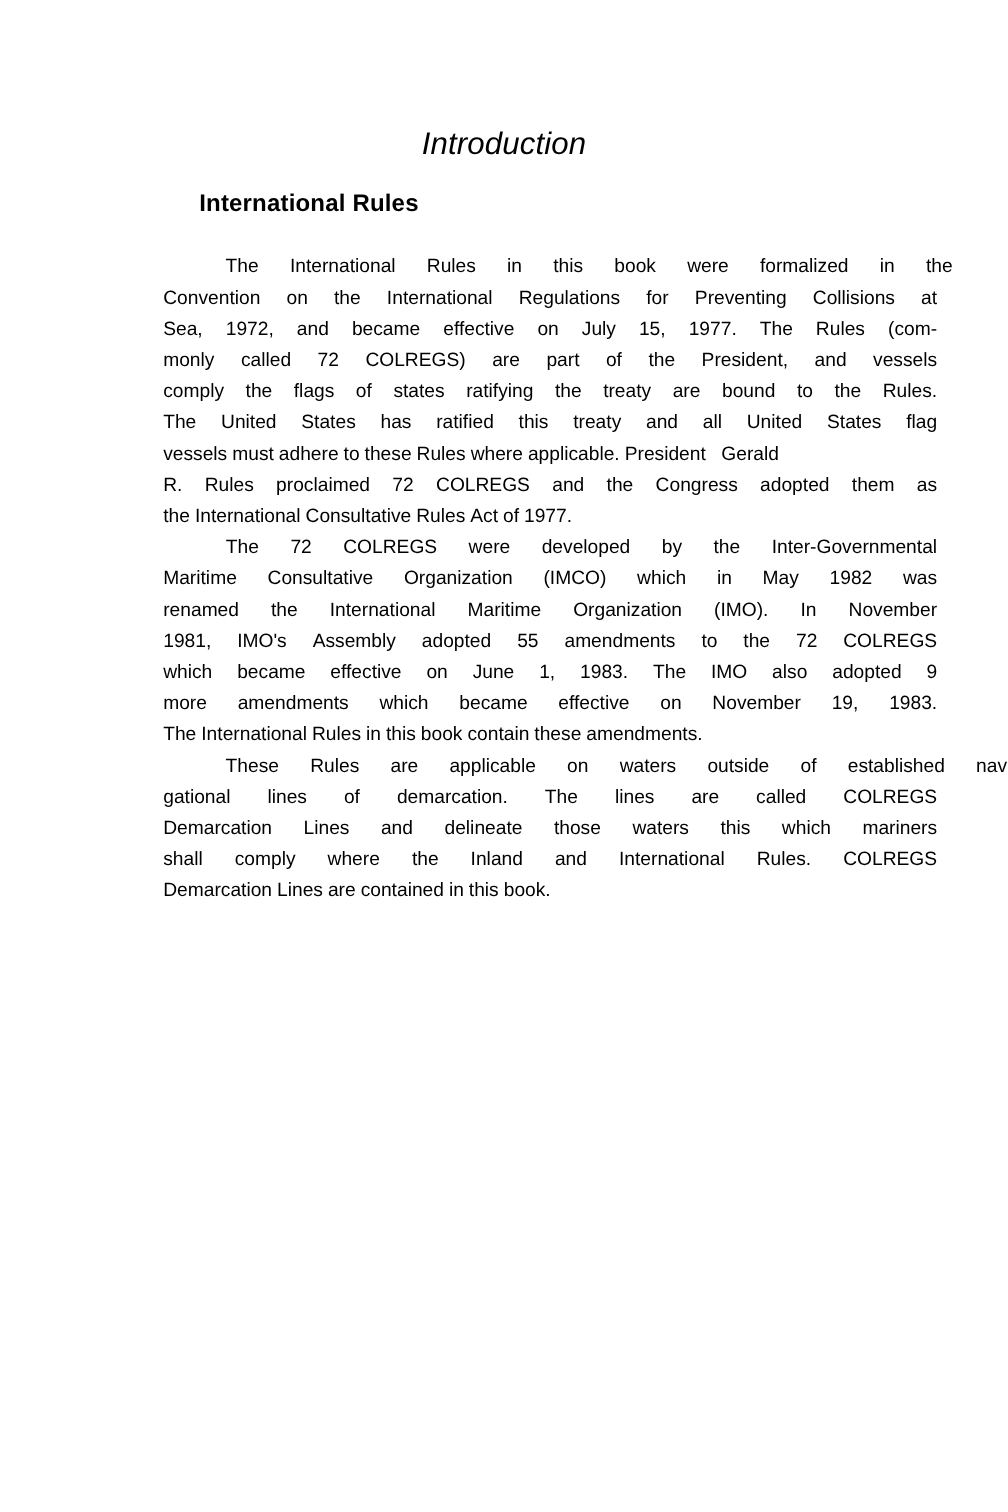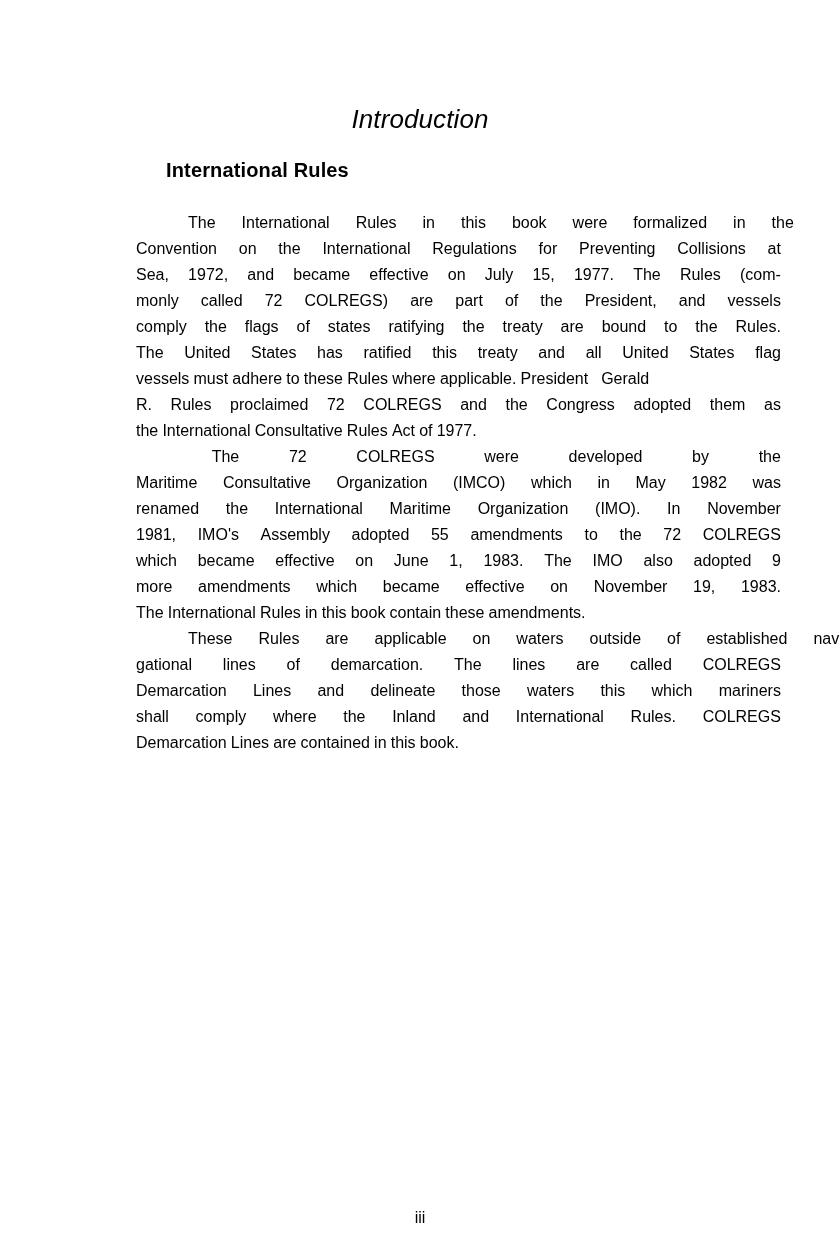--- a/index.html
+++ b/index.html
@@ -252,20 +252,21 @@
       </p>
     <p class="para">
         <span class="ln indent">
           <span class="w">The</span>
           <span class="w">72</span>
           <span class="w">COLREGS</span>
           <span class="w">were</span>
           <span class="w">developed</span>
           <span class="w">by</span>
           <span class="w">the</span>
+          <span class="w">Inter-Governmental</span>
         </span>
         <span class="ln">
           <span class="w">Maritime</span>
           <span class="w">Consultative</span>
           <span class="w">Organization</span>
           <span class="w">(IMCO)</span>
           <span class="w">which</span>
           <span class="w">in</span>
           <span class="w">May</span>
           <span class="w">1982</span>
@@ -381,15 +382,14 @@
           <span class="w">Lines</span>
           <span class="w">are</span>
           <span class="w">contained</span>
           <span class="w">in</span>
           <span class="w">this</span>
           <span class="w">book.</span>
         </span>
       </p>
   </div>
 
-  <div class="folio">iii</div>
 
 </div>
 
 </body></html>

